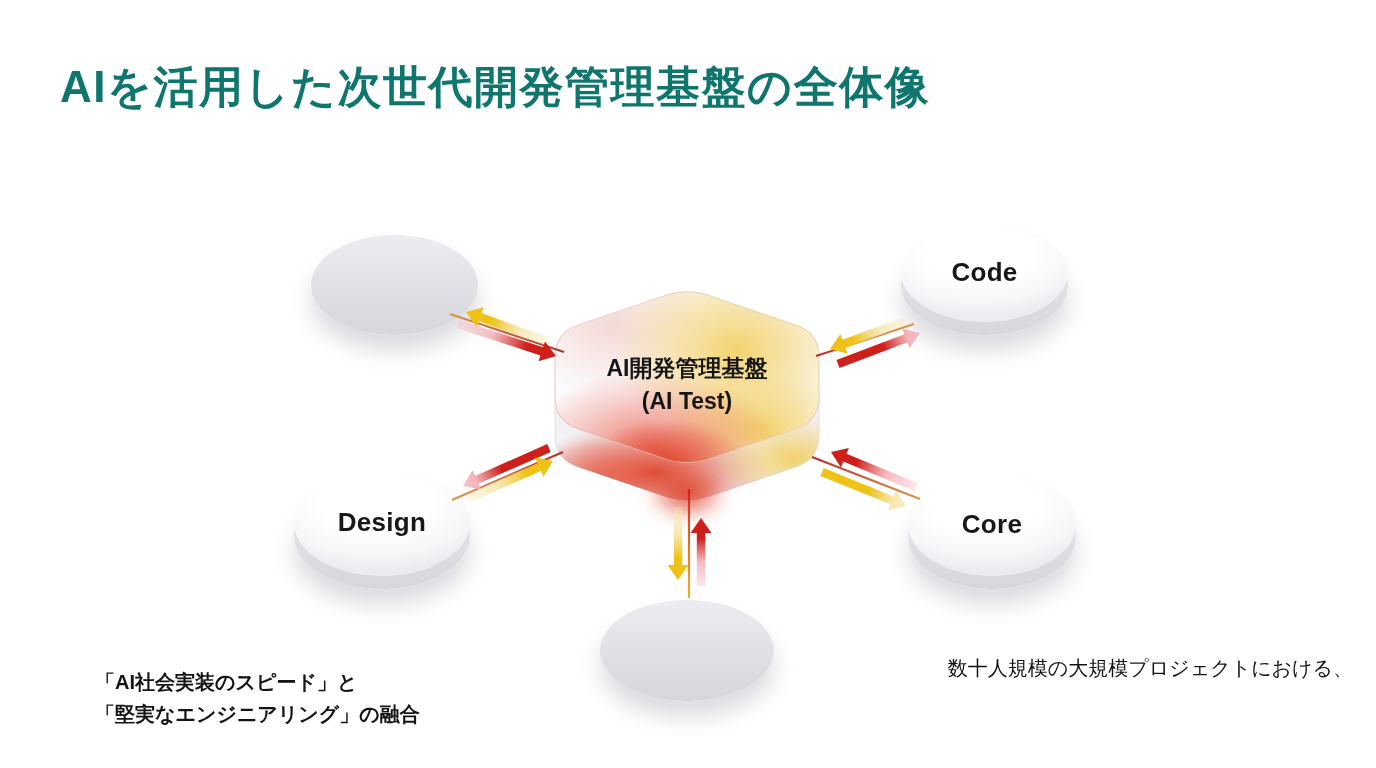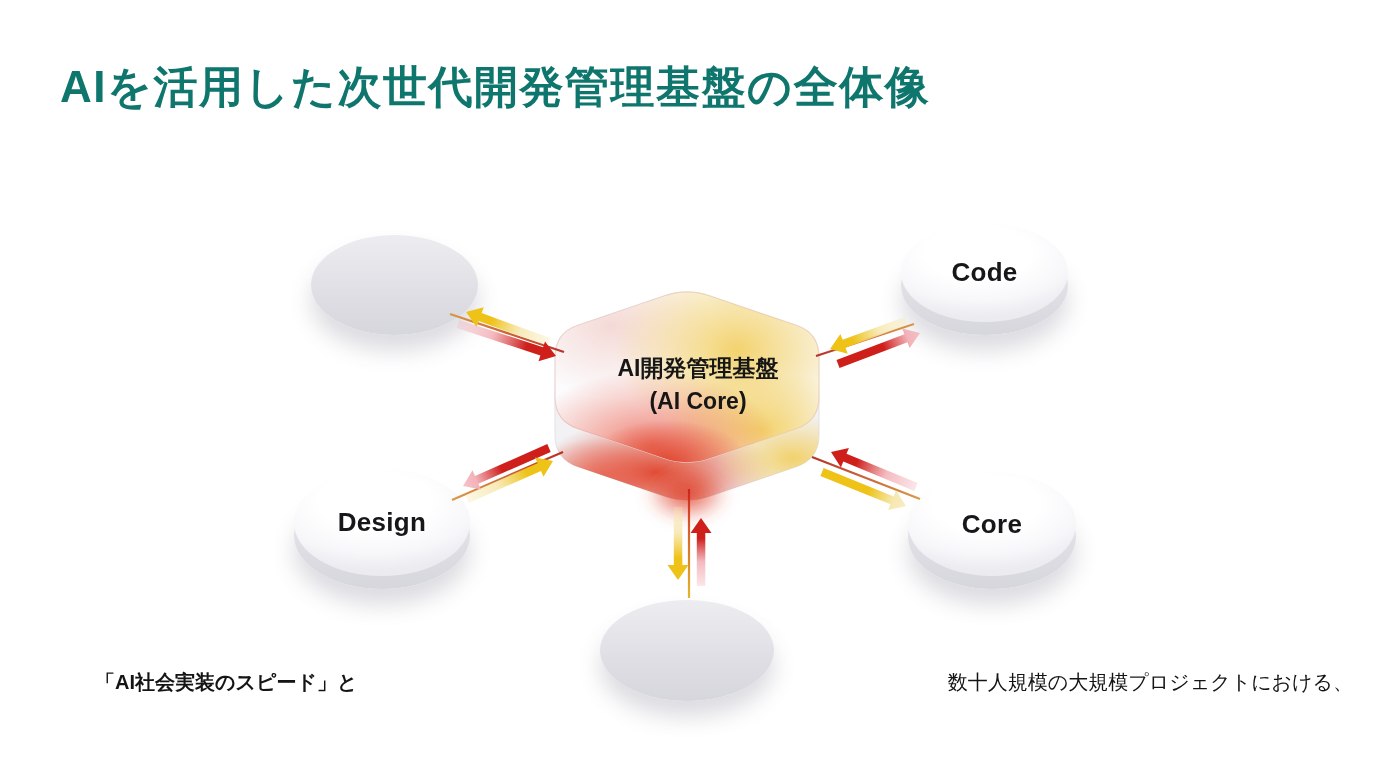--- a/index.html
+++ b/index.html
@@ -35,26 +35,25 @@
   #node-manage{left:294px; top:469px; width:176px; height:120px;}
   #node-test  {left:908px; top:472px; width:168px; height:117px;}
   #node-deploy{left:600px; top:587px; width:174px; height:114px;}
   
   svg.diagram{position:absolute; left:0; top:0; z-index:2; pointer-events:none;}
   
   .core-label{
     position:absolute; left:557px; top:352px; width:260px; z-index:3;
     text-align:center; font-size:23px; font-weight:700; line-height:33px;
     color:#161616;
-    padding-left:11px;
   }
   
   .footnote{position:absolute; font-size:20px; line-height:32px; color:#141414;}
   .footnote.left{left:63px; top:666px; font-weight:700; text-align:left;margin-left:32px;}
-  .footnote.right{right:23px; top:666px; font-weight:400; text-align:right;}
+  .footnote.right{right:23px; top:652px; font-weight:400; text-align:right;}
 </style>
 </head>
 <body>
 
 <div class="stage">
 
   <h1 class="title">AIを活用した次世代開発管理基盤の全体像</h1>
 
   <div class="node" id="node-design">
     <div class="rim"></div>
@@ -227,23 +226,24 @@
         <path d="M468.7,502.9L541.0,470.9L543.5,476.7L553.0,461.0L535.0,457.5L537.6,463.2L465.3,495.1Z" fill="url(#ag5)"></path>
         <path d="M917.6,483.1L846.5,453.8L848.9,448.0L831.0,452.0L840.9,467.4L843.3,461.6L914.4,490.9Z" fill="url(#ag6)"></path>
         <path d="M820.4,475.9L890.5,504.3L888.2,510.1L906.0,506.0L896.0,490.6L893.7,496.4L823.6,468.1Z" fill="url(#ag7)"></path>
         <path d="M673.8,507.0L673.8,565.0L667.5,565.0L678.0,580.0L688.5,565.0L682.3,565.0L682.3,507.0Z" fill="url(#ag8)"></path>
         <path d="M705.3,586.0L705.3,533.0L711.5,533.0L701.0,518.0L690.5,533.0L696.8,533.0L696.8,586.0Z" fill="url(#ag9)"></path>
       </g>
   </svg>
 
   <div class="core-label">
     <div>AI開発管理基盤</div>
-    <div>(AI Core)</div>
+    <div>(AI Test)</div>
   </div>
 
   <div class="footnote left">
     <div>「AI社会実装のスピード」と</div>
+    <div>「堅実なエンジニアリング」の融合</div>
   </div>
   <div class="footnote right">
     <div>数十人規模の大規模プロジェクトにおける、</div>
   </div>
 
 </div>
 
 </body></html>

